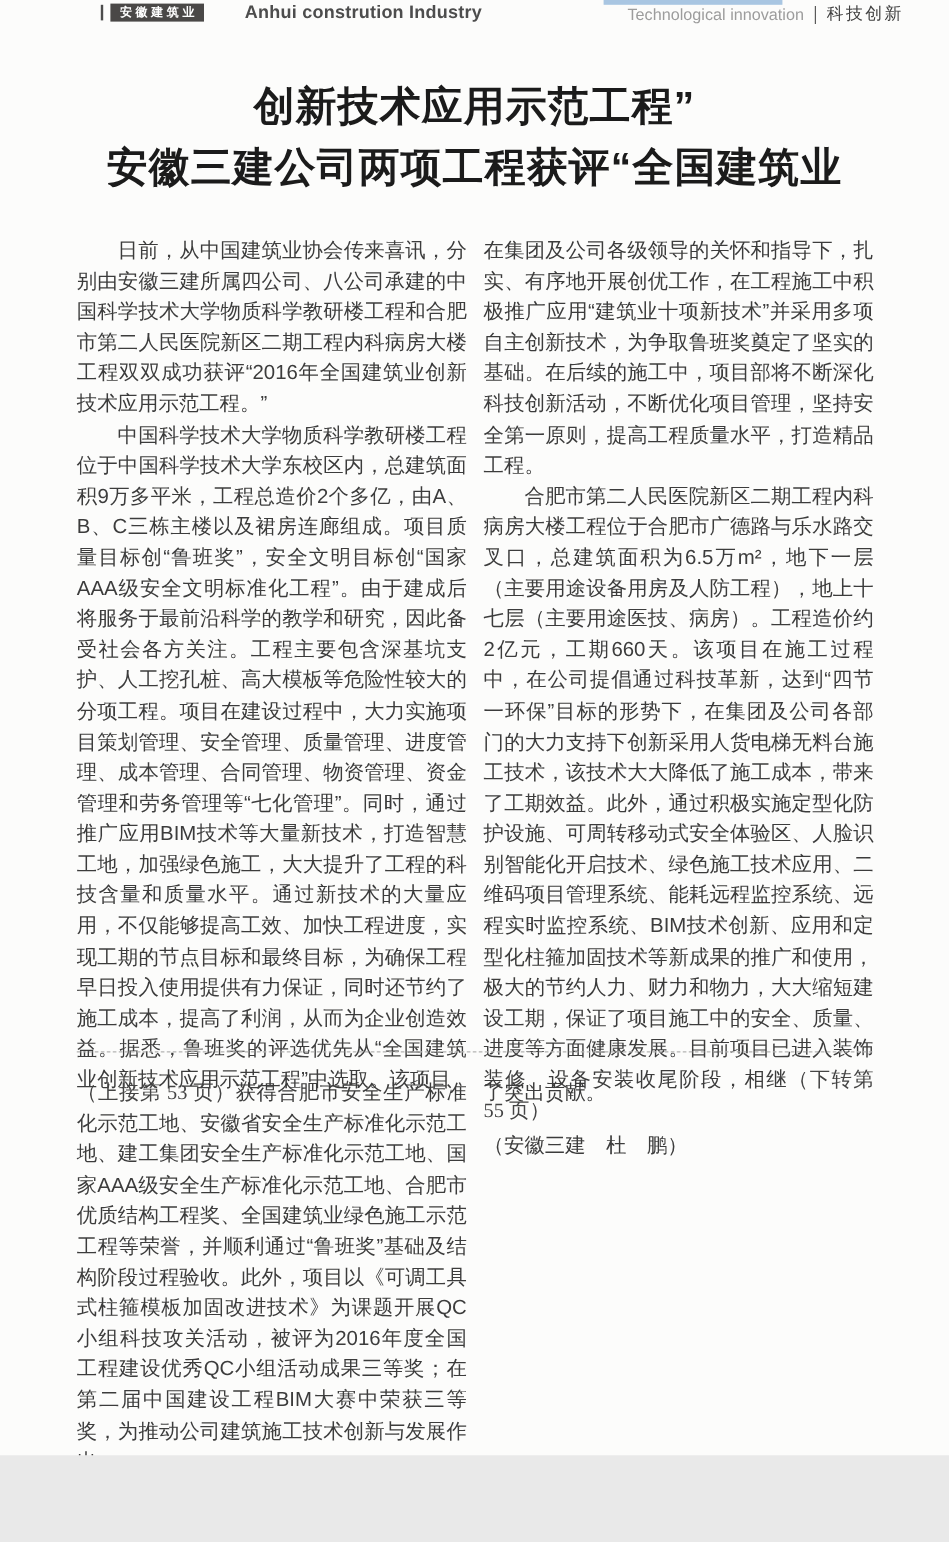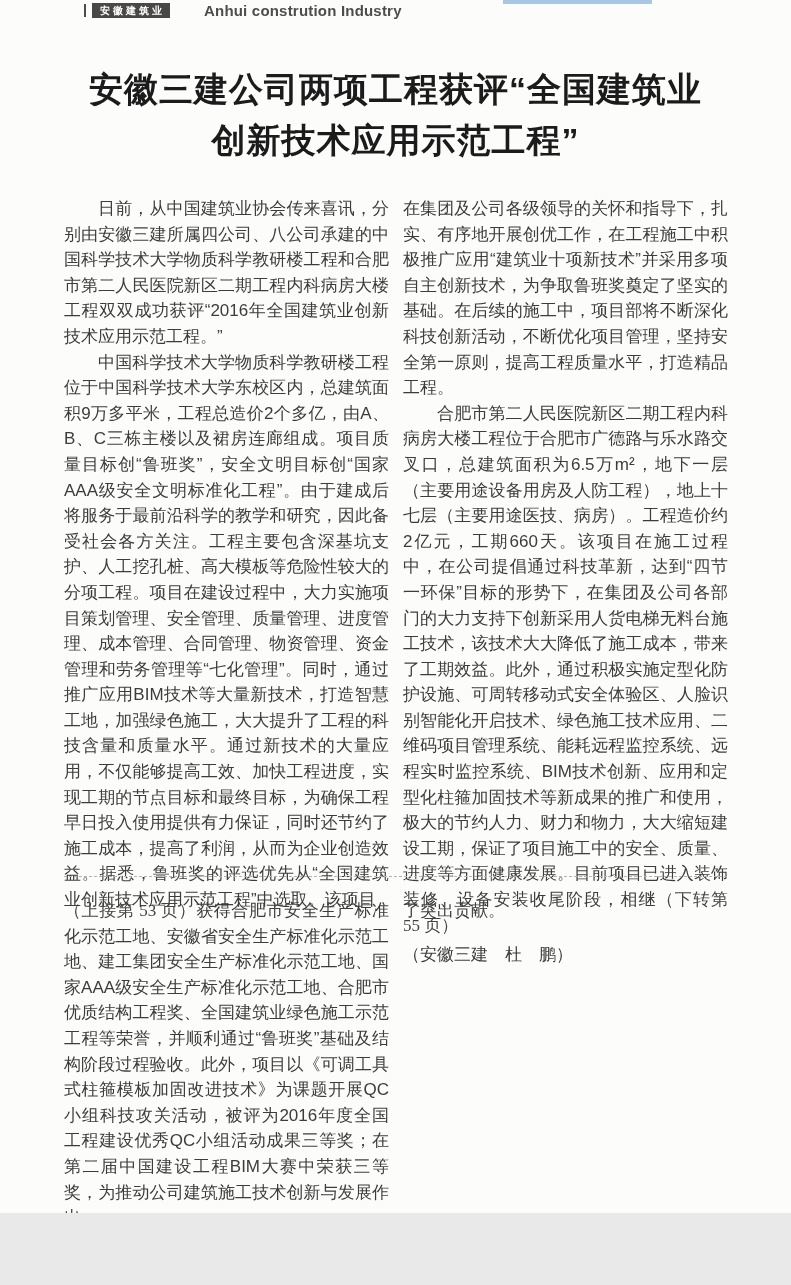--- a/index.html
+++ b/index.html
@@ -88,24 +88,29 @@
 <body>
 
 <div class="page">
 
   <div class="accent-bar"></div>
   <div class="header-left">
     <div class="header-tick"></div>
     <div class="header-badge">安徽建筑业</div>
     <div class="header-brand">Anhui constrution Industry</div>
   </div>
+  <div class="header-right">
+    <div class="section-en">Technological innovation</div>
+    <div class="header-divider"></div>
+    <div class="section-zh">科技创新</div>
+  </div>
 
   <h1 class="article-title">
+    <span>创新技术应用示范工程”</span>
     <span>安徽三建公司两项工程获评“全国建筑业</span>
-    <span>创新技术应用示范工程”</span>
   </h1>
 
   <section class="two-col main-section">
     <div class="col">
       <p class="indent">日前，从中国建筑业协会传来喜讯，分别由安徽三建所属四公司、八公司承建的中国科学技术大学物质科学教研楼工程和合肥市第二人民医院新区二期工程内科病房大楼工程双双成功获评“2016年全国建筑业创新技术应用示范工程。”</p>
       <p class="indent">中国科学技术大学物质科学教研楼工程位于中国科学技术大学东校区内，总建筑面积9万多平米，工程总造价2个多亿，由A、B、C三栋主楼以及裙房连廊组成。项目质量目标创“鲁班奖”，安全文明目标创“国家AAA级安全文明标准化工程”。由于建成后将服务于最前沿科学的教学和研究，因此备受社会各方关注。工程主要包含深基坑支护、人工挖孔桩、高大模板等危险性较大的分项工程。项目在建设过程中，大力实施项目策划管理、安全管理、质量管理、进度管理、成本管理、合同管理、物资管理、资金管理和劳务管理等“七化管理”。同时，通过推广应用BIM技术等大量新技术，打造智慧工地，加强绿色施工，大大提升了工程的科技含量和质量水平。通过新技术的大量应用，不仅能够提高工效、加快工程进度，实现工期的节点目标和最终目标，为确保工程早日投入使用提供有力保证，同时还节约了施工成本，提高了利润，从而为企业创造效益。据悉，鲁班奖的评选优先从“全国建筑业创新技术应用示范工程”中选取。该项目</p>
     </div>
     <div class="col">
       <p>在集团及公司各级领导的关怀和指导下，扎实、有序地开展创优工作，在工程施工中积极推广应用“建筑业十项新技术”并采用多项自主创新技术，为争取鲁班奖奠定了坚实的基础。在后续的施工中，项目部将不断深化科技创新活动，不断优化项目管理，坚持安全第一原则，提高工程质量水平，打造精品工程。</p>
       <p class="indent"><span>合肥市第二人民医院新区二期工程内科病房大楼工程位于合肥市广德路与乐水路交叉口，总建筑面积为6.5万m²，地下一层（主要用途设备用房及人防工程），地上十七层（主要用途医技、病房）。工程造价约2亿元，工期660天。该项目在施工过程中，在公司提倡通过科技革新，达到“四节一环保”目标的形势下，在集团及公司各部门的大力支持下创新采用人货电梯无料台施工技术，该技术大大降低了施工成本，带来了工期效益。此外，通过积极实施定型化防护设施、可周转移动式安全体验区、人脸识别智能化开启技术、绿色施工技术应用、二维码项目管理系统、能耗远程监控系统、远程实时监控系统、BIM技术创新、应用和定型化柱箍加固技术等新成果的推广和使用，极大的节约人力、财力和物力，大大缩短建设工期，保证了项目施工中的安全、质量、进度等方面健康发展。目前项目已进入装饰装修、设备安装收尾阶段，相继</span><span class="kai">（下转第 55 页）</span></p>

